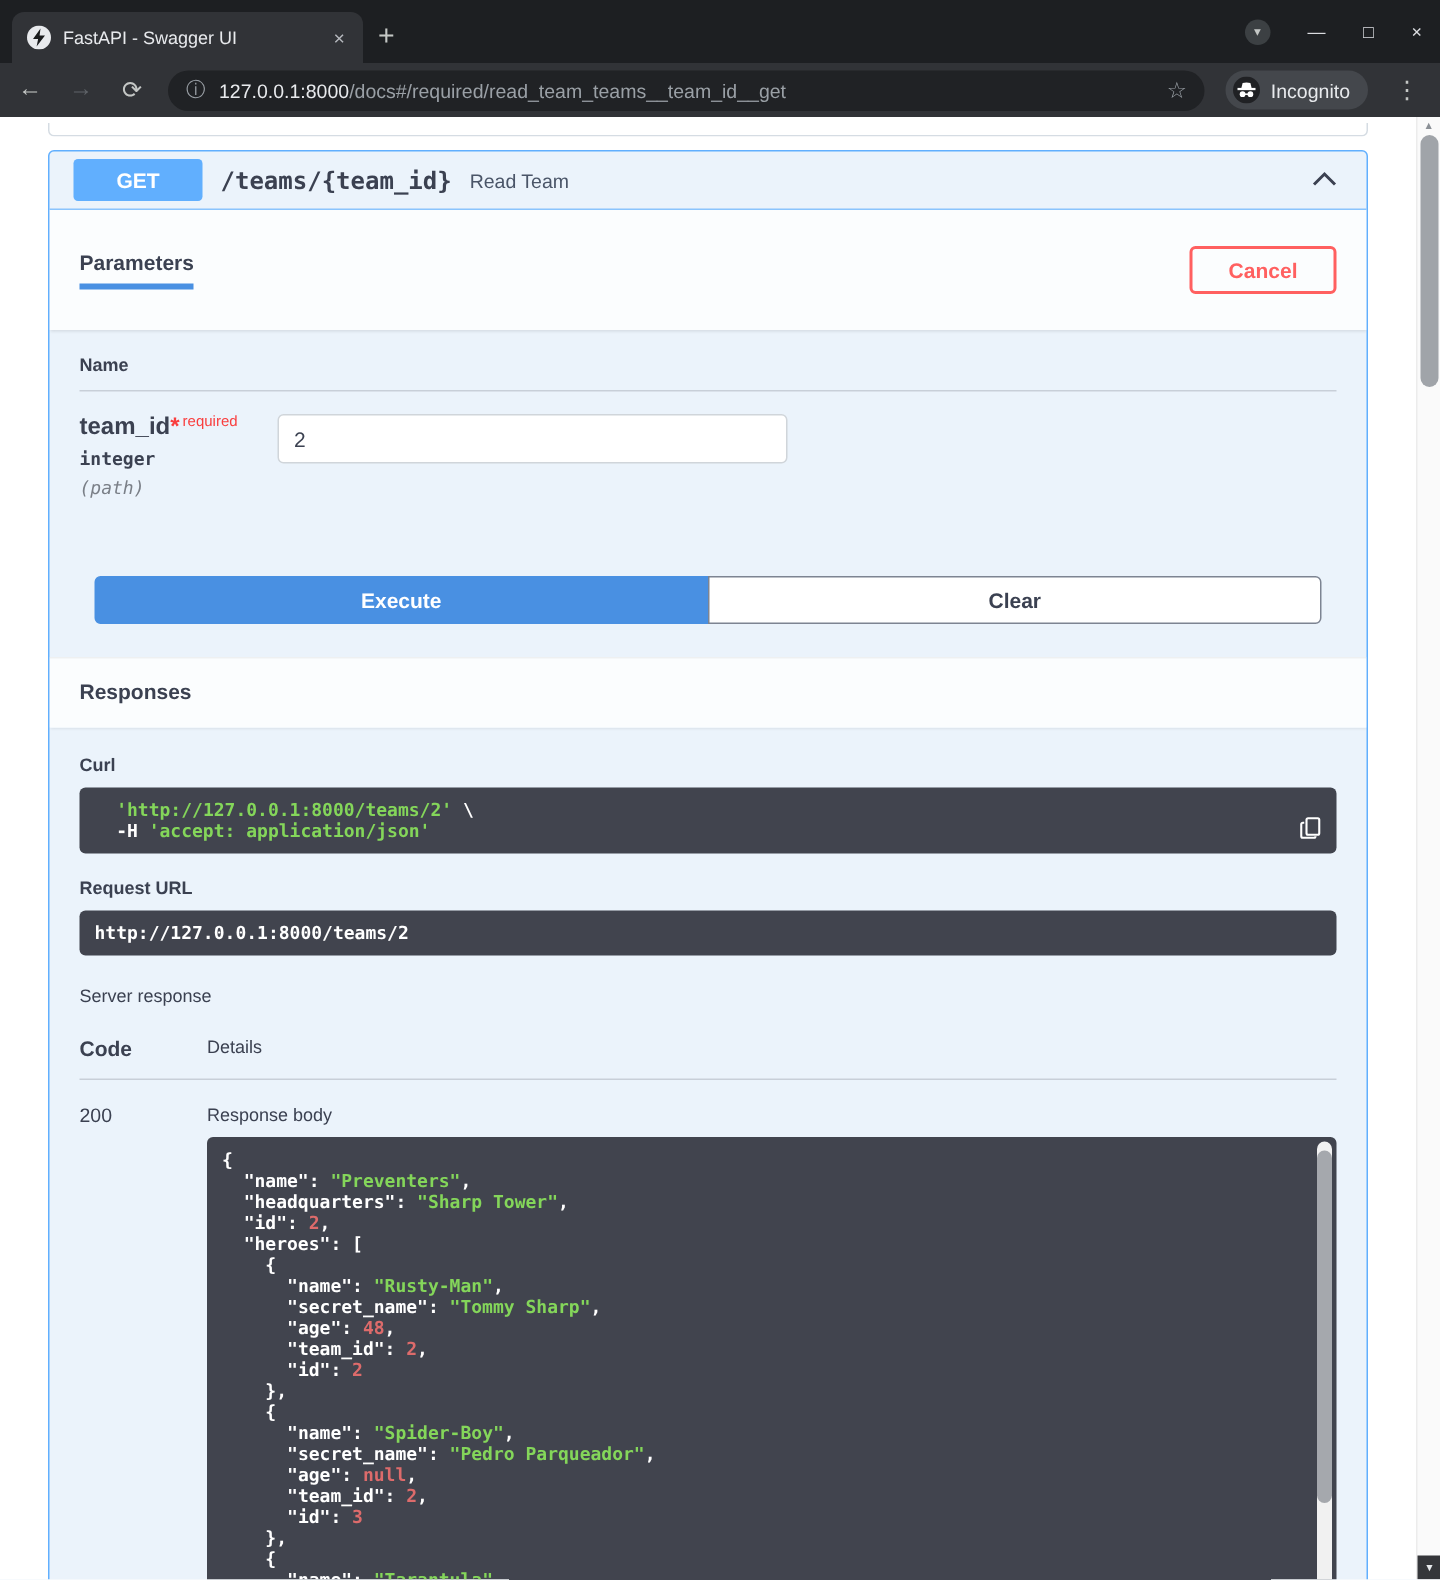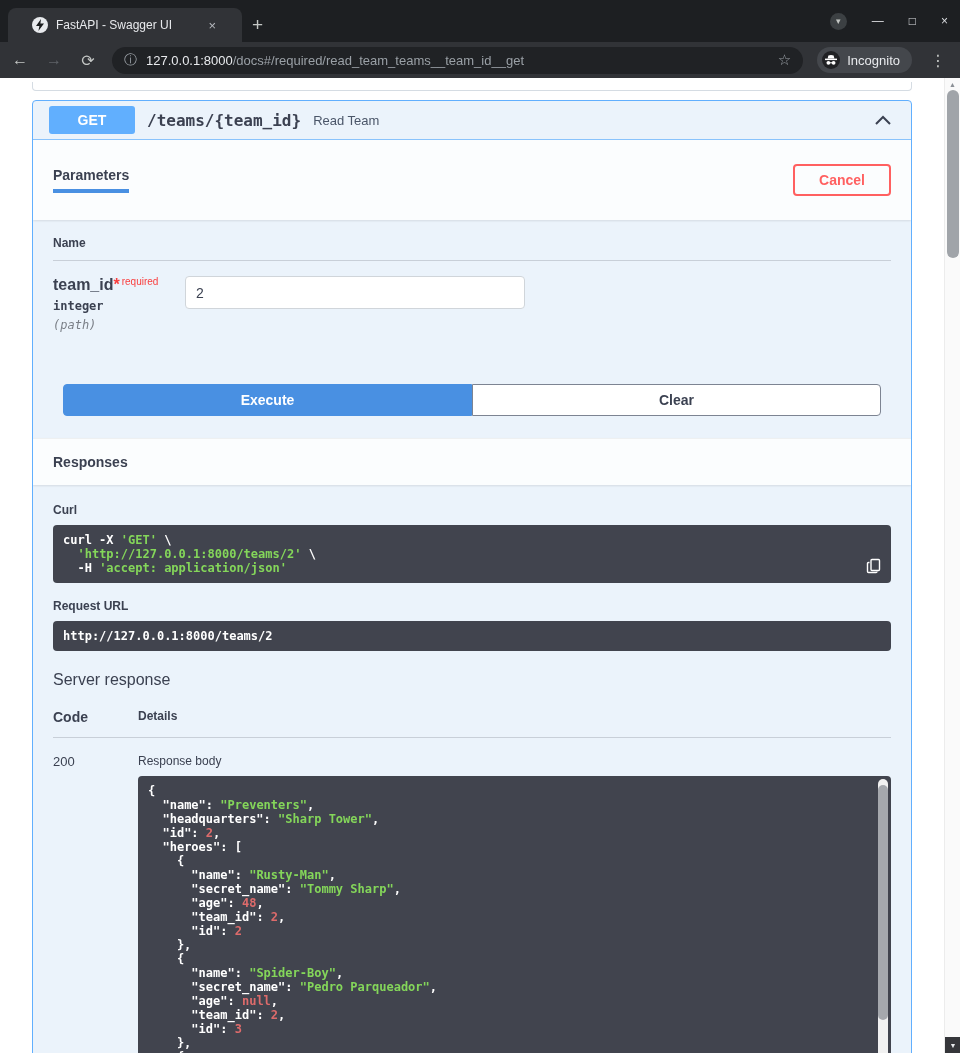--- a/index.html
+++ b/index.html
@@ -2,21 +2,21 @@
 <html><head>
 <meta charset="utf-8">
 <style>
   * { margin:0; padding:0; box-sizing:border-box; }
   html,body { width:960px; height:1053px; }
   body { font-family:"Liberation Sans","DejaVu Sans",sans-serif; background:#fff; overflow:hidden; }
   .window { width:960px; height:1053px; display:flex; flex-direction:column; }
 
   
   .tabstrip { height:42px; background:#1d1f22; display:flex; align-items:flex-end; padding:0 8px; flex:none; position:relative; }
-  .tab { height:34px; width:234px; background:#313337; border-radius:8px 8px 0 0; display:flex; align-items:center; padding:0 24px; gap:8px; }
+  .tab { height:34px; width:234px; background:#313337; border-radius:8px 8px 0 0; display:flex; align-items:center; padding:0 10px; gap:8px; }
   .tab-title { color:#e8eaed; font-size:12px; flex:1; white-space:nowrap; overflow:hidden; }
   .tab-close { color:#b6b9be; font-size:13px; cursor:default; padding:0 2px; }
   .favicon { width:16px; height:16px; flex:none; }
   .newtab { color:#c4c7c5; font-size:19px; margin:0 0 6px 10px; }
   .strip-right { position:absolute; right:12px; top:0; height:42px; display:flex; align-items:center; gap:25px; }
   .tab-search { width:17px; height:17px; border-radius:50%; background:#3c4043; color:#c4c7c5; font-size:9px; display:flex; align-items:center; justify-content:center; }
   .winbtn { color:#dadce0; font-size:12px; }
 
   .toolbar { height:36px; background:#313337; display:flex; align-items:center; padding:0 10px; gap:14px; flex:none; }
   .navicon { color:#c4c7c5; font-size:16px; width:20px; text-align:center; }
@@ -61,35 +61,35 @@
 
   .exec-wrap { display:flex; padding:18px 30px 22px; }
   .btn-execute { flex:1; height:32px; background:#4990e2; border:1px solid #4990e2; color:#fff; font-weight:700; font-size:14px; border-radius:4px 0 0 4px; }
   .btn-clear { flex:1; height:32px; background:#fff; border:1px solid #7d8492; color:#3b4151; font-weight:700; font-size:14px; border-radius:0 4px 4px 0; }
 
   .resp-header { background:rgba(255,255,255,.8); padding:14px 20px; box-shadow:0 1px 2px rgba(0,0,0,.1); border-top:1px solid rgba(0,0,0,.05); }
   .resp-title { font-size:14px; font-weight:700; color:#3b4151; }
   .resp-inner { padding:18px 20px 30px; }
 
   .small-label { font-size:12px; font-weight:700; color:#3b4151; }
-  .plain-label { font-size:16px; color:#3b4151; }
+  .plain-label { font-size:12px; color:#3b4151; }
 
   .dark-block { background:#41444e; border-radius:4px; padding:8px 10px; margin-top:8px; position:relative; }
   .code-line, .mono-line { white-space:pre; font-family:"DejaVu Sans Mono",monospace; font-size:12px; line-height:14px; font-weight:700; color:#fff; }
   .tok-p, .tok-k, .tok-c { color:#ffffff; }
   .tok-s { color:#84d65a; }
   .tok-n { color:#dd6b6b; }
   .copy-btn { position:absolute; right:8px; bottom:8px; width:18px; height:18px; }
 
   .mt14 { margin-top:16px; }
   .mt18 { margin-top:20px; }
 
   .code-table-head { display:grid; grid-template-columns:85px 1fr; margin-top:8px; padding:12px 0; border-bottom:1px solid rgba(59,65,81,.2); }
   .col-code { font-size:14px; font-weight:600; color:#3b4151; }
-  .col-details { font-size:12px; font-weight:700; color:#3b4151; }
+  .col-details { font-size:12px; font-weight:400; color:#3b4151; }
   .code-row { display:grid; grid-template-columns:85px 1fr; padding-top:16px; }
   .status-code { font-size:13px; color:#3b4151; }
   .rb-label { font-size:12px; color:#3b4151; margin-bottom:2px; }
   .response-block { height:520px; overflow:hidden; }
   .rb-track { position:absolute; top:3px; right:3px; bottom:3px; width:10px; background:#f1f1f1; border-radius:5px; }
   .rb-thumb { position:absolute; top:6px; left:0; width:10px; height:235px; background:#a5a8ad; border-radius:5px; }
 
   
   .scrollbar { position:absolute; top:0; right:0; bottom:0; width:16px; background:#fafafa; border-left:1px solid #ececec; }
   .sb-up { height:12px; display:flex; align-items:center; justify-content:center; color:#8b9096; font-size:7px; }
@@ -187,21 +187,20 @@
           </div>
 
           <div class="resp-header">
             <span class="resp-title">Responses</span>
           </div>
 
           <div class="resp-inner">
             <div class="small-label">Curl</div>
             <div class="dark-block">
               <div id="curl-code">
-                  <div class="code-line"><span class="tok-c">curl -X </span><span class="tok-s">'GET'</span><span class="tok-c"> \</span></div>
                   <div class="code-line"><span class="tok-c">  </span><span class="tok-s">'http://127.0.0.1:8000/teams/2'</span><span class="tok-c"> \</span></div>
                   <div class="code-line"><span class="tok-c">  -H </span><span class="tok-s">'accept: application/json'</span></div>
                 </div>
               <svg class="copy-btn" viewBox="0 0 18 18">
                 <rect x="6" y="2.5" width="8.5" height="11" rx="1" stroke="#fff" stroke-width="1.4" fill="none"></rect>
                 <path d="M4.5 5.5 H3.5 a1 1 0 0 0 -1 1 V14.5 a1 1 0 0 0 1 1 H11 a1 1 0 0 0 1 -1 V15" stroke="#fff" stroke-width="1.4" fill="none"></path>
               </svg>
             </div>
 
             <div class="small-label mt14">Request URL</div>

